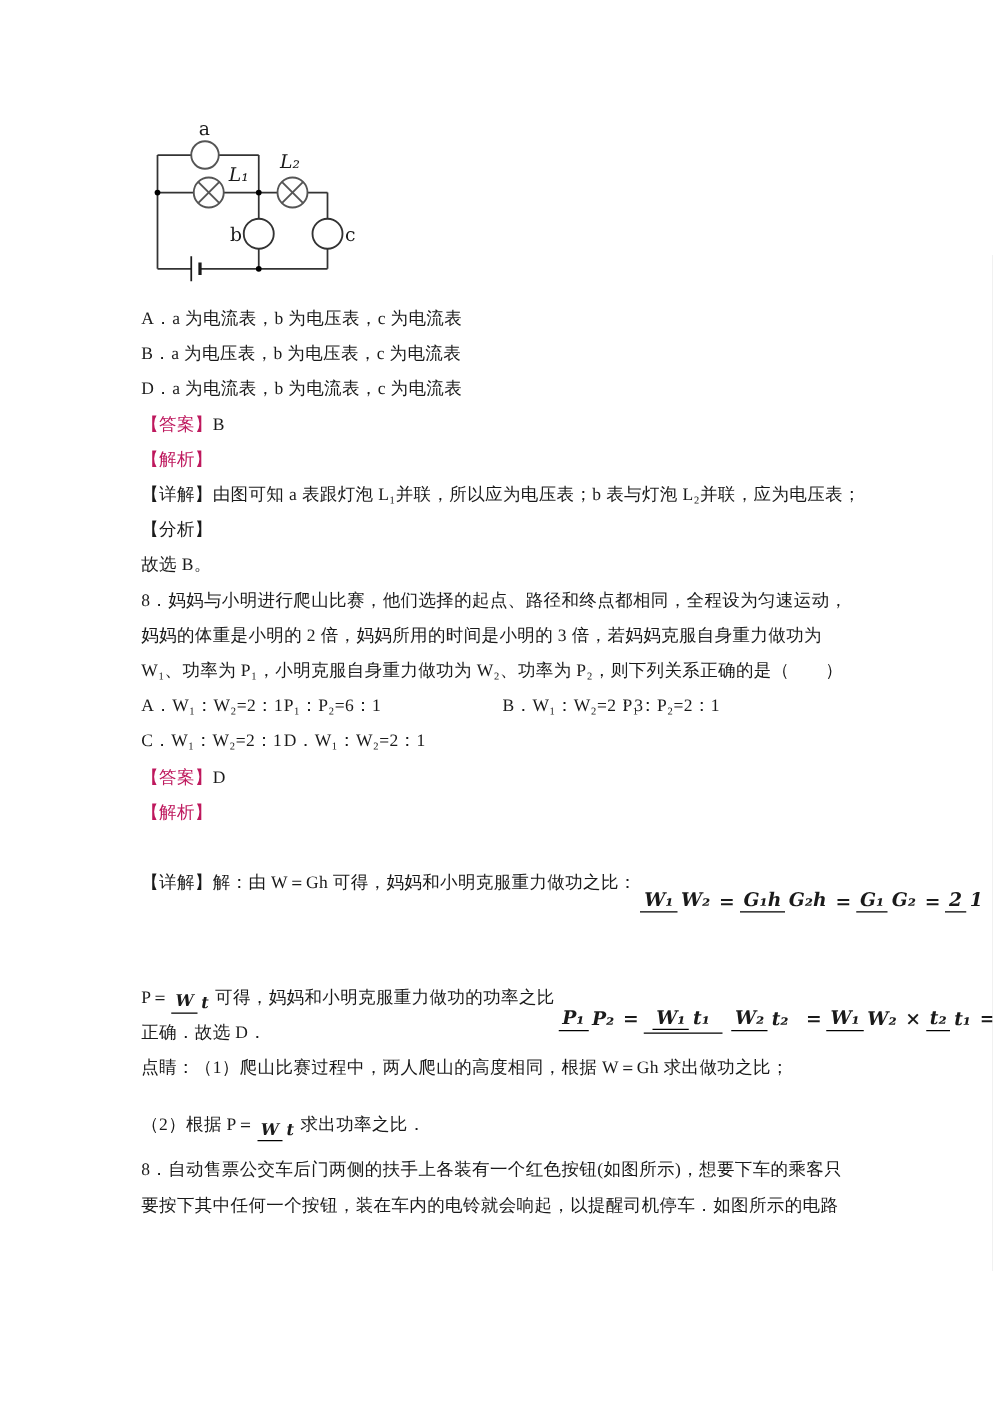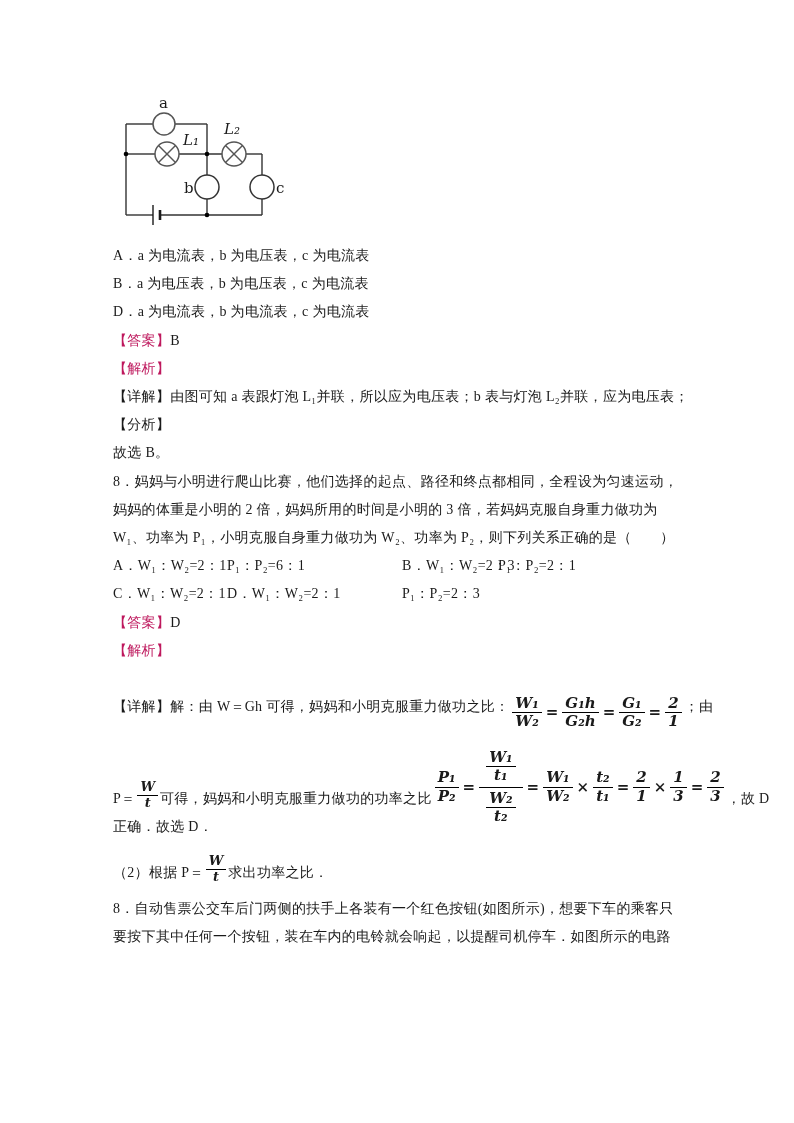--- a/index.html
+++ b/index.html
@@ -17,21 +17,21 @@
   .line {
     font-size:14px; line-height:28.2px; white-space:nowrap;
     letter-spacing:0.3px;
   }
   .tag { color:#be185d; }
   .opt-grid { display:grid; grid-template-columns:114px 175px 96px auto; }
   .opt-grid .line { line-height:28.2px; }
 
   
   .frac {
-    display:inline-flex; flex-direction:column; align-items:center;
+    display:inline-flex; flex-direction:row; align-items:center;
     font-family:"DejaVu Serif",serif; font-style:italic; font-weight:bold;
     font-size:15px; line-height:1.15; margin:0 3px; vertical-align:middle;
   }
   .frac .fn { border-bottom:1.4px solid #000; padding:0 3px; }
   .frac .fd { padding:0 3px; }
   .feq {
     font-family:"DejaVu Serif",serif; font-weight:bold; font-size:15px;
     align-self:center; padding:0 1px;
   }
   .sfrac { font-size:13px; margin:0 2px 2px 2px; }
@@ -128,21 +128,20 @@
 
     <div class="opt-grid">
       <div class="line">A．W₁：W₂=2：1</div>
       <div class="line">P₁：P₂=6：1</div>
       <div class="line">B．W₁：W₂=2：3</div>
       <div class="line">P₁：P₂=2：1</div>
     </div>
     <div class="opt-grid">
       <div class="line">C．W₁：W₂=2：1</div>
       <div class="line">D．W₁：W₂=2：1</div>
-      <div class="line">P₁：P₂=2：3</div>
     </div>
 
     <div class="line">
       <span class="tag">【答案】</span><span>D</span>
     </div>
     <div class="line">
       <span class="tag">【解析】</span>
     </div>
 
     <div class="frow f1row">
@@ -221,20 +220,21 @@
         <span class="feq">=</span>
         <span class="frac">
           <span class="fn">2</span>
           <span class="fd">3</span>
         </span>
       </span>
       <span class="line">，故 D</span>
     </div>
 
     <div class="line">正确．故选 D．</div>
+    <div class="line">点睛：（1）爬山比赛过程中，两人爬山的高度相同，根据 W＝Gh 求出做功之比；</div>
 
     <div class="frow tiprow">
       <span class="line">（2）根据 P＝</span>
       <span class="frac sfrac">
         <span class="fn">W</span>
         <span class="fd">t</span>
       </span>
       <span class="line">求出功率之比．</span>
     </div>
 

